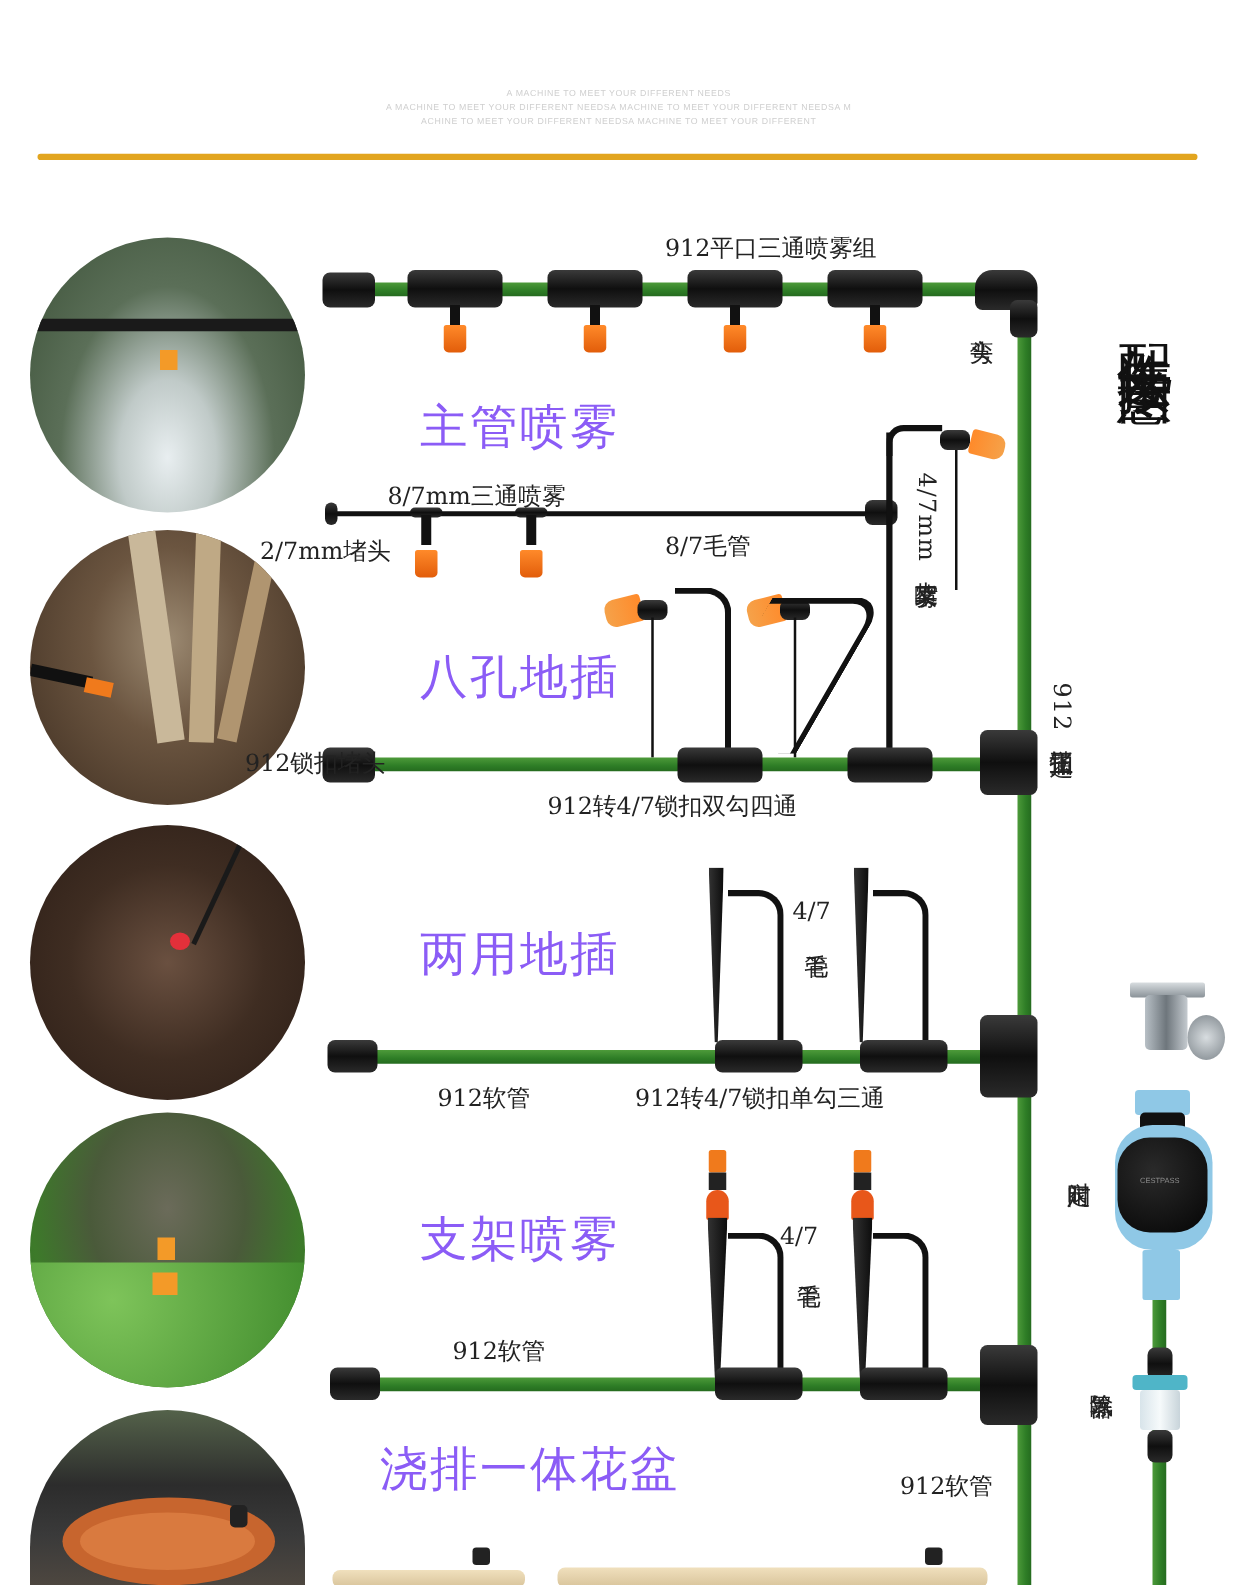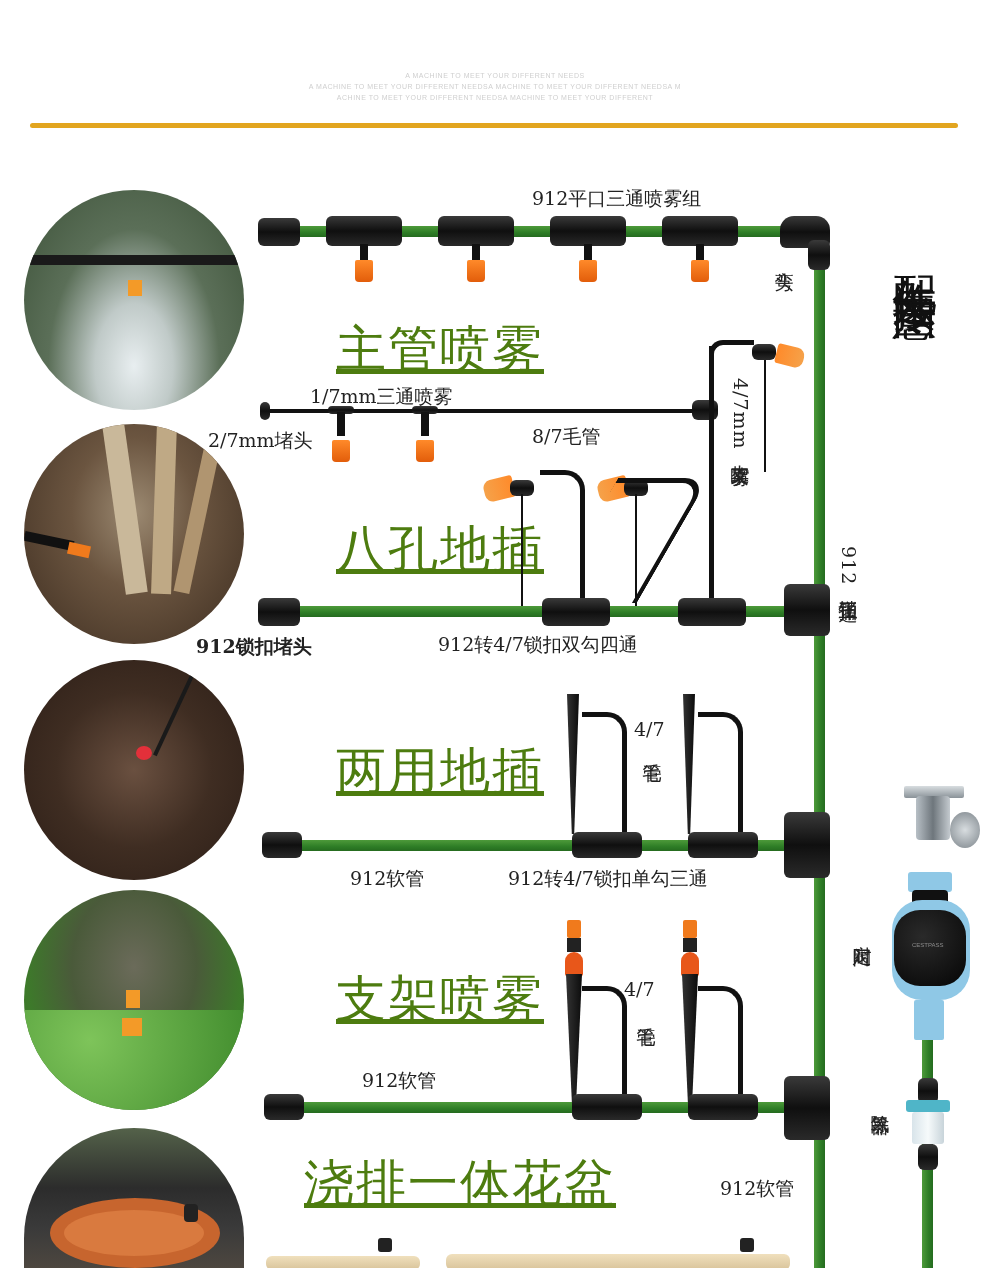--- a/index.html
+++ b/index.html
@@ -9,21 +9,21 @@
   .banner { left:0; top:70px; width:990px; text-align:center; font-family:"Liberation Sans", sans-serif;
             font-size:7px; color:#cfcfcf; line-height:11px; letter-spacing:0.5px; }
   .gold-rule { left:30px; top:123px; width:928px; height:5px; background:#e2a51f; border-radius:3px; }
   .pipe-h { height:11px; background:linear-gradient(#4d9a3a,#2e7d26 60%,#256b1f); }
   .pipe-v { width:11px; background:linear-gradient(90deg,#4d9a3a,#2e7d26 60%,#256b1f); }
   .fitting { background:linear-gradient(#3a3a3a,#0f0f0f 50%,#2a2a2a); border-radius:6px; }
   .nozzle { width:18px; height:22px; background:linear-gradient(#ff8a2a,#e25d0a); border-radius:2px 2px 4px 4px; }
   .stem { width:8px; background:#111; }
   .thin { background:#111; }
   .photo { width:220px; height:220px; border-radius:50%; overflow:hidden; }
-  .title-big { font-family:"DejaVu Sans", sans-serif; font-size:50px; color:#4d7c0f; letter-spacing:2px;text-decoration:underline; }
+  .title-big { font-family:"DejaVu Sans", sans-serif; font-size:38px; color:#8b5cf6; letter-spacing:2px; }
   .label { font-size:19px; color:#222; white-space:nowrap; }
   .vlabel { font-size:19px; color:#222; writing-mode:vertical-rl; text-orientation:upright; letter-spacing:1px; }
   .vlabel-rot { font-size:19px; color:#222; writing-mode:vertical-rl; letter-spacing:1px; }
   .side-title { font-family:"DejaVu Sans", sans-serif; font-size:44px; writing-mode:vertical-rl;
                 text-orientation:upright; letter-spacing:4px; color:#111; }
   .stake { width:12px; background:linear-gradient(90deg,#333,#0c0c0c); clip-path:polygon(0 0,100% 0,60% 100%,40% 100%); }
   .cap { width:14px; height:14px; background:#222; border-radius:3px; }
 </style>
 </head>
 <body>
@@ -93,41 +93,41 @@
   <div class="abs nozzle" style="left:4px;top:34px;"></div>
 </div>
 <div class="abs fitting" style="left:692px;top:400px;width:26px;height:20px;"></div>
 
 <div class="abs thin" style="left:709px;top:346px;width:5px;height:260px;"></div>
 <div class="abs" style="left:709px;top:340px;width:40px;height:20px;border-top:5px solid #111;border-left:5px solid #111;border-radius:14px 0 0 0;"></div>
 <div class="abs fitting" style="left:752px;top:344px;width:24px;height:16px;"></div>
 <div class="abs" style="left:776px;top:346px;width:28px;height:20px;background:linear-gradient(90deg,#ff8a2a,#f5a24a);border-radius:3px 8px 8px 3px;transform:rotate(14deg);"></div>
 <div class="abs thin" style="left:764px;top:360px;width:2px;height:112px;"></div>
 
-<div class="abs label" style="left:310px;top:384px;">1/7mm三通喷雾</div>
+<div class="abs label" style="left:310px;top:384px;">8/7mm三通喷雾</div>
 <div class="abs label" style="left:208px;top:428px;">2/7mm堵头</div>
 <div class="abs label" style="left:532px;top:424px;">8/7毛管</div>
 <div class="abs vlabel-rot" style="left:728px;top:378px;">4/7mm支架喷雾</div>
 <div class="abs title-big" style="left:336px;top:516px;">八孔地插</div>
 
 <div class="abs" style="left:484px;top:478px;width:30px;height:22px;background:linear-gradient(90deg,#f5a24a,#ff8a2a);border-radius:8px 3px 3px 8px;transform:rotate(-14deg);"></div>
 <div class="abs fitting" style="left:510px;top:480px;width:24px;height:16px;"></div>
 <div class="abs thin" style="left:521px;top:494px;width:2px;height:112px;"></div>
 <div class="abs" style="left:540px;top:470px;width:40px;height:132px;border-top:5px solid #111;border-right:5px solid #111;border-radius:0 20px 0 0;"></div>
 <div class="abs" style="left:598px;top:478px;width:30px;height:22px;background:linear-gradient(90deg,#f5a24a,#ff8a2a);border-radius:8px 3px 3px 8px;transform:rotate(-14deg);"></div>
 <div class="abs fitting" style="left:624px;top:480px;width:24px;height:16px;"></div>
 <div class="abs thin" style="left:635px;top:494px;width:2px;height:112px;"></div>
 <div class="abs" style="left:582px;top:478px;width:86px;height:120px;border-right:5px solid #111;border-top:5px solid #111;border-radius:0 24px 0 0;transform:skewX(-30deg);"></div>
 
 <div class="abs pipe-h" style="left:280px;top:606px;width:535px;"></div>
 <div class="abs fitting" style="left:258px;top:598px;width:42px;height:28px;"></div>
 <div class="abs fitting" style="left:542px;top:598px;width:68px;height:28px;"></div>
 <div class="abs fitting" style="left:678px;top:598px;width:68px;height:28px;"></div>
 <div class="abs fitting" style="left:784px;top:584px;width:46px;height:52px;"></div>
-<div class="abs label" style="left:196px;top:634px;font-weight:bold;">912锁扣堵头</div>
+<div class="abs label" style="left:196px;top:598px;">912锁扣堵头</div>
 <div class="abs label" style="left:438px;top:632px;">912转4/7锁扣双勾四通</div>
 <div class="abs vlabel-rot" style="left:836px;top:546px;">912锁扣正三通</div>
 
 <div class="abs photo" style="left:24px;top:660px;background:radial-gradient(circle at 50% 50%,#6a5040 0%,#3f2d22 50%,#2b1d16 100%);">
   <div class="abs" style="left:150px;top:0;width:4px;height:100px;background:#1a1a1a;transform:rotate(25deg);"></div>
   <div class="abs" style="left:112px;top:86px;width:16px;height:14px;border-radius:50%;background:#e3303a;"></div>
 </div>
 <div class="abs title-big" style="left:336px;top:738px;">两用地插</div>
 <div class="abs stake" style="left:567px;top:694px;height:140px;"></div>
 <div class="abs" style="left:582px;top:712px;width:40px;height:122px;border-top:5px solid #111;border-right:5px solid #111;border-radius:0 20px 0 0;"></div>

